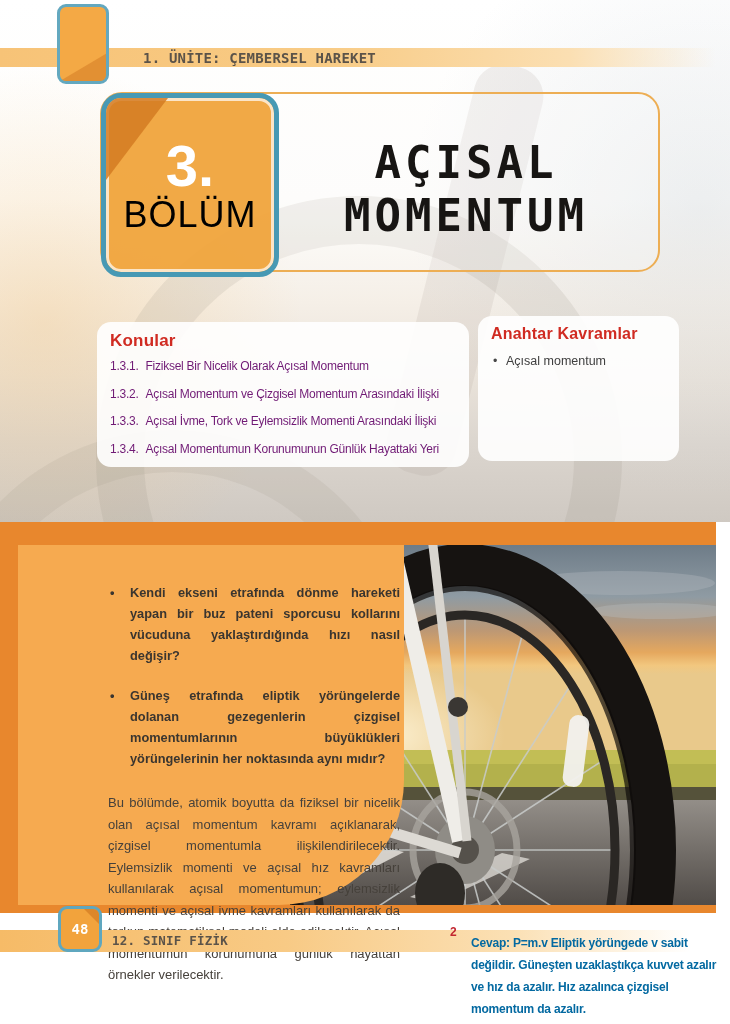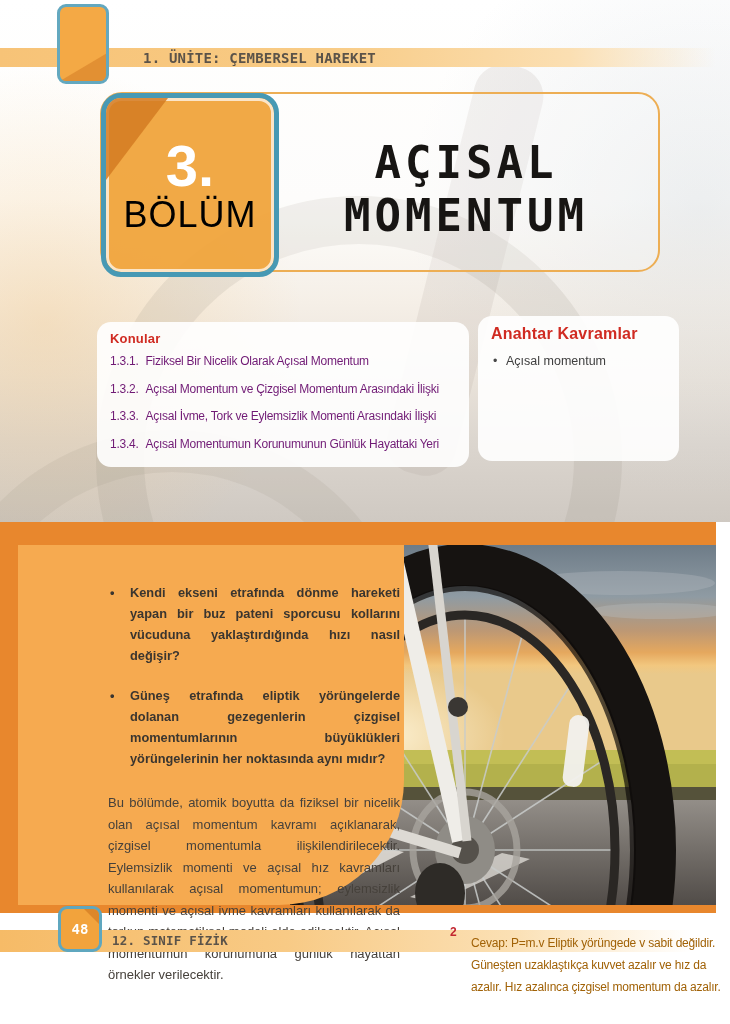--- a/index.html
+++ b/index.html
@@ -42,21 +42,21 @@
     background:rgba(212,123,34,.85);clip-path:polygon(0 0,100% 0,0 100%);}
   .chapter-number{font-size:58px;font-weight:bold;color:#fff;line-height:1;margin-top:2px;}
   .chapter-word{font-size:36px;font-weight:normal;color:#000000;line-height:1.1;letter-spacing:1px;}
   .chapter-title{left:280px;top:136px;width:372px;text-align:center;z-index:3;
     font-family:"DejaVu Sans Mono",monospace;font-weight:bold;font-size:44px;
     color:#171513;letter-spacing:4px;line-height:53px;}
 
   
   .white-card{background:rgba(255,255,255,.9);border-radius:14px;z-index:3;}
   .topics-box{left:97px;top:322px;width:372px;height:145px;padding:9px 13px;box-sizing:border-box;}
-  .card-heading{font-size:13px;font-weight:bold;color:#D02B22;letter-spacing:.2px;}
+  .card-heading{font-size:17px;font-weight:bold;color:#D02B22;letter-spacing:.2px;}
   .topics-list{list-style:none;margin:8px 0 0 0;padding:0;}
   .topics-list li{font-size:12px;color:#701a75;letter-spacing:-.25px;white-space:nowrap;
     margin-bottom:13.5px;}
   .topics-list .num{margin-right:7px;}
   .concepts-box{left:478px;top:316px;width:201px;height:145px;padding:9px 13px;box-sizing:border-box;}
   .concepts-box .card-heading{font-size:16px;}
   .concepts-list{list-style:none;margin:11px 0 0 2px;padding:0;}
   .concepts-list li{font-size:12.5px;color:#404040;padding-left:13px;position:relative;}
   .concepts-list li::before{content:"•";position:absolute;left:0;top:0;color:#474747;}
 
@@ -80,22 +80,22 @@
     border:3px solid #5FA7BF;border-radius:9px;z-index:3;overflow:hidden;
     display:flex;align-items:center;justify-content:center;}
   .page-box .fold{position:absolute;right:0;top:0;width:15px;height:15px;
     background:rgba(214,128,38,.8);clip-path:polygon(0 0,100% 0,100% 100%);}
   .page-number{font-family:"DejaVu Sans Mono",monospace;font-weight:bold;font-size:14px;color:#fff;}
   .book-title{left:112px;top:933px;z-index:3;font-family:"DejaVu Sans Mono",monospace;
     font-weight:bold;font-size:12.5px;color:#5B5349;letter-spacing:.2px;}
 
   
   .answer-marker{left:450px;top:925px;z-index:3;font-size:12px;font-weight:bold;color:#C22730;}
-  .answer-text{left:471px;top:932px;width:258px;z-index:3;font-size:12px;font-weight:normal;
-    color:#a16207;line-height:22px;letter-spacing:-.2px;}
+  .answer-text{left:471px;top:932px;width:258px;z-index:3;font-size:12px;font-weight:bold;
+    color:#0369a1;line-height:22px;letter-spacing:-.2px;}
 </style>
 </head>
 <body>
 
 <div class="abs top-bg">
   <div class="abs ghost-wheel gw1"></div>
   <div class="abs ghost-wheel gw2"></div>
   <div class="abs ghost-bar"></div>
 </div>
 

